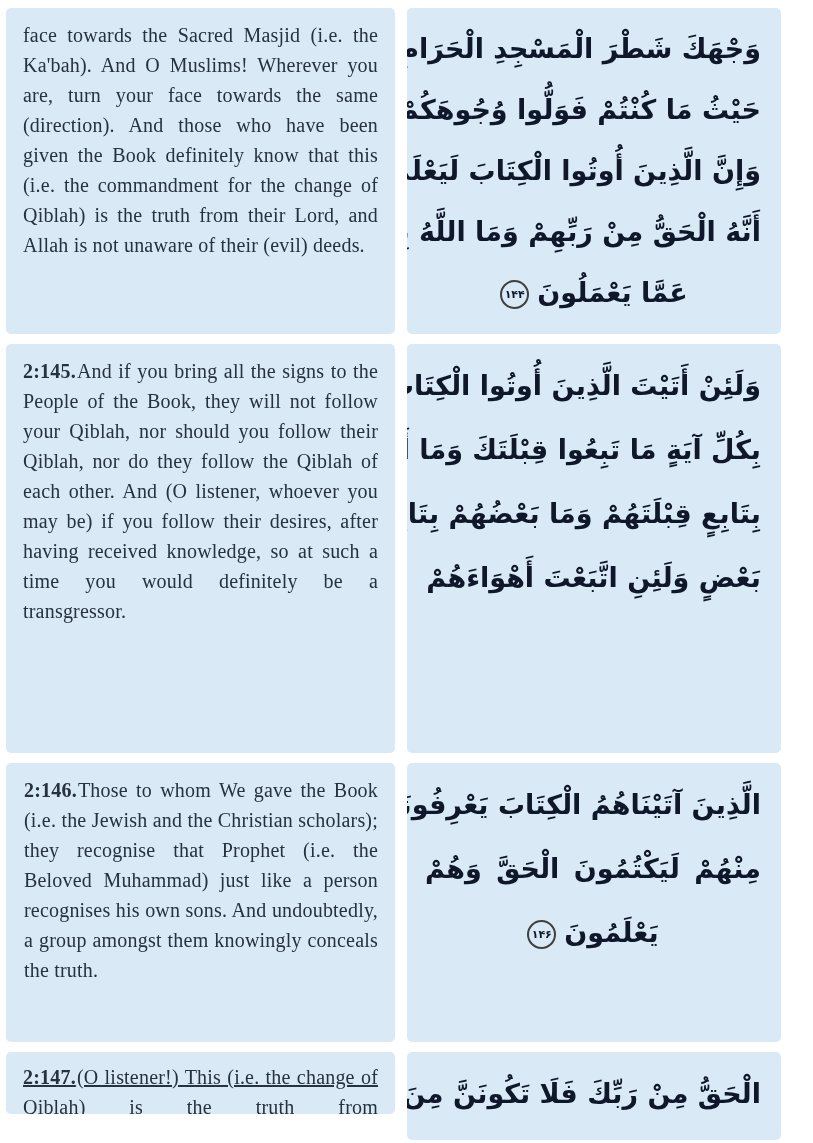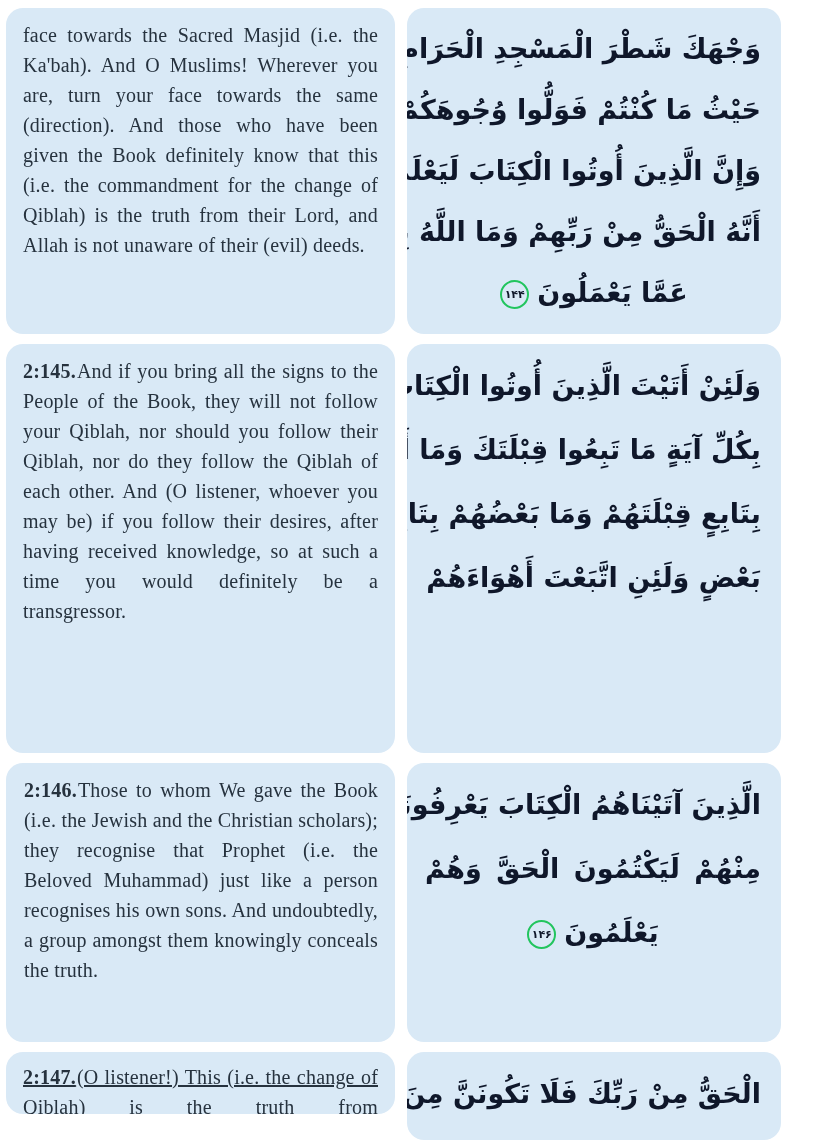--- a/index.html
+++ b/index.html
@@ -4,21 +4,21 @@
 <style>
   html,body{margin:0;padding:0;background:#ffffff;}
   .page{
     width:813px;height:1143px;box-sizing:border-box;
     padding:8px 6px 0 6px;background:#ffffff;
     font-family:"Liberation Serif", serif;
     display:flex;flex-direction:column;gap:10px;
   }
   .row{display:flex;gap:12px;align-items:flex-start;}
   .box{
-    background:#d9e9f6;border-radius:17px;box-sizing:border-box;overflow:hidden;
+    background:#d9e9f6;border-radius:5px;box-sizing:border-box;overflow:hidden;
   }
   .en-box{
     width:389px;padding:12px 17px;
     color:#26323e;font-size:20px;line-height:30px;
     text-align:justify;letter-spacing:0.2px;
   }
   .verse-ref{font-weight:bold;}
   .verse-ref:not(:empty){margin-right:1px;}
   .ar-box{
     width:374px;direction:rtl;padding:10px 20px;
@@ -32,21 +32,21 @@
   .r2 .en-box,.r2 .ar-box{height:279px;padding-left:18px;}
   .r3 .en-box{height:62px;padding-top:10px;text-decoration:underline;}
   .r3 .ar-box{height:88px;}
   .r0 .ar-line{line-height:61px;}
   .r1 .ar-line{line-height:64px;}
   .r2 .ar-line{line-height:64px;}
   .r3 .ar-line{line-height:64px;margin-left:48px;}
   .en-last-justify{text-align-last:justify;}
   .verse-badge{
     display:inline-flex;align-items:center;justify-content:center;
-    width:25px;height:25px;border:2px solid #22c55e;border-radius:50%;
+    width:25px;height:25px;border:2px solid #404040;border-radius:50%;
     font-size:11px;font-weight:bold;line-height:1;
     margin-inline-start:8px;vertical-align:middle;
     font-family:"DejaVu Sans", sans-serif;
   }
 </style>
 </head>
 <body>
 
 <div class="page">
 

